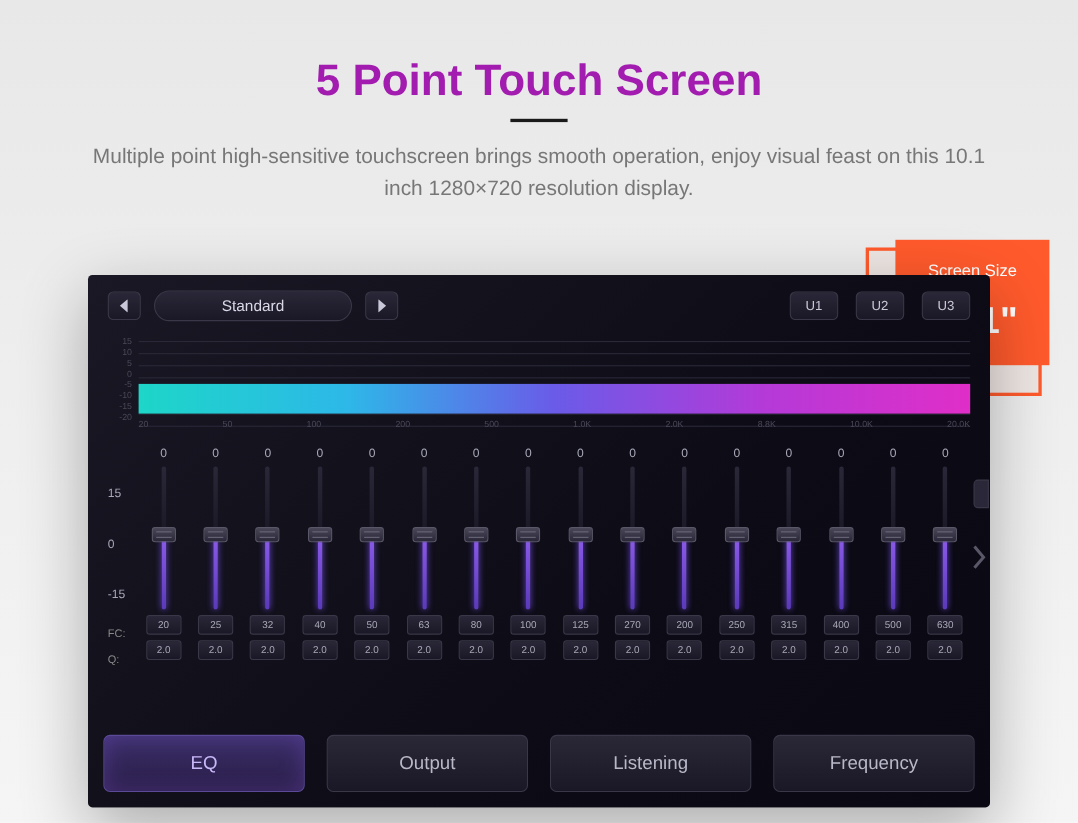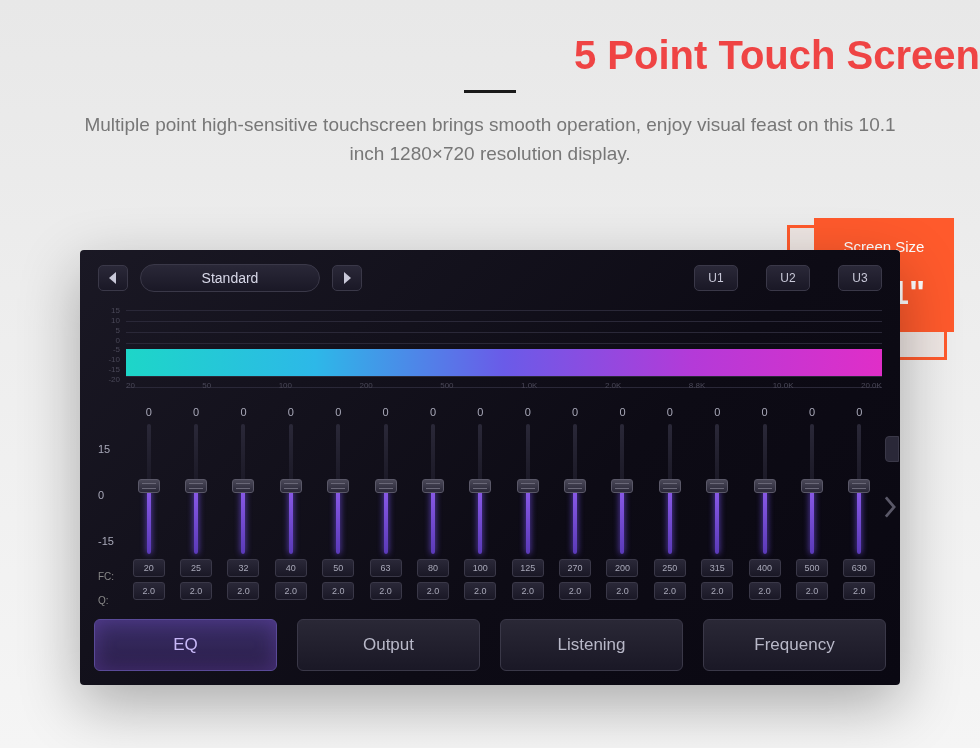--- a/index.html
+++ b/index.html
@@ -1,26 +1,26 @@
 <!DOCTYPE html>
 <html><head>
 <meta charset="utf-8">
 <style>
 *{margin:0;padding:0;box-sizing:border-box;font-family:-apple-system,BlinkMacSystemFont,"Segoe UI",Arial,sans-serif}
 body{width:980px;height:748px;background:linear-gradient(180deg,#e8e8e8 0%,#f5f5f5 100%);overflow:hidden}
-.page-title{text-align:right;font-size:40px;font-weight:800;color:#ef4444;margin-top:33px}
+.page-title{text-align:center;font-size:40px;font-weight:800;color:#a21caf;margin-top:51px}
 .title-underline{width:52px;height:3px;background:#1a1a1a;margin:12px auto 0}
 .page-subtitle{text-align:center;font-size:19px;color:#777;margin-top:18px;line-height:1.5;padding:0 80px}
-.device{position:absolute;left:80px;top:250px;width:820px;height:435px;background:linear-gradient(135deg,#1a1824 0%,#0d0b15 60%,#0a0812 100%);border-radius:4px;box-shadow:0 20px 60px rgba(0,0,0,.3)}
+.device{position:absolute;left:80px;top:250px;width:820px;height:484px;background:linear-gradient(135deg,#1a1824 0%,#0d0b15 60%,#0a0812 100%);border-radius:4px;box-shadow:0 20px 60px rgba(0,0,0,.3)}
 .topbar{display:flex;align-items:center;padding:14px 18px;gap:8px}
 .arrow-btn{width:30px;height:26px;background:linear-gradient(180deg,#2a2838,#1a1826);border:1px solid #3a3848;border-radius:5px;display:flex;align-items:center;justify-content:center;color:#c8c8d8;cursor:pointer}
 .arrow-btn svg{width:10px;height:12px;fill:#c8c8d8}
 .preset-pill{width:180px;height:28px;background:linear-gradient(180deg,#2a2838,#1a1826);border:1px solid #3a3848;border-radius:14px;display:flex;align-items:center;justify-content:center;color:#d8d8e8;font-size:14px;margin:0 4px}
 .spacer{flex:1}
-.ubtn{width:44px;height:26px;background:linear-gradient(180deg,#2a2838,#1a1826);border:1px solid #3a3848;border-radius:5px;display:flex;align-items:center;justify-content:center;color:#c8c8d8;font-size:12px;margin-left:20px;cursor:pointer}
+.ubtn{width:44px;height:26px;background:linear-gradient(180deg,#2a2838,#1a1826);border:1px solid #3a3848;border-radius:5px;display:flex;align-items:center;justify-content:center;color:#c8c8d8;font-size:12px;margin-left:8px;cursor:pointer}
 .spectrum{position:relative;margin:4px 18px 0 46px;height:78px}
 .spec-grid{position:absolute;inset:0;display:flex;flex-direction:column}
 .spec-row{flex:1;border-top:1px solid #2a2838}
 .spec-row:last-child{border-bottom:1px solid #2a2838}
 .spec-ylabels{position:absolute;left:-28px;top:-4px;height:100%;display:flex;flex-direction:column;justify-content:space-between;color:#4a4858;font-size:8px;text-align:right;width:22px}
 .spec-fill{position:absolute;left:0;right:0;top:50%;bottom:12px;background:linear-gradient(90deg,#1dd6c8 0%,#2db8e8 25%,#6a5be8 50%,#b43ad8 75%,#e02ec8 100%)}
 .spec-xlabels{position:absolute;left:0;right:0;bottom:-2px;display:flex;justify-content:space-between;color:#4a4858;font-size:8px}
 .eq-area{position:relative;margin:18px 18px 0 18px;display:flex}
 .eq-ylabels{width:28px;display:flex;flex-direction:column;color:#a8a8b8;font-size:11px;padding-top:20px}
 .eq-ylabels div{height:46px;display:flex;align-items:center}

